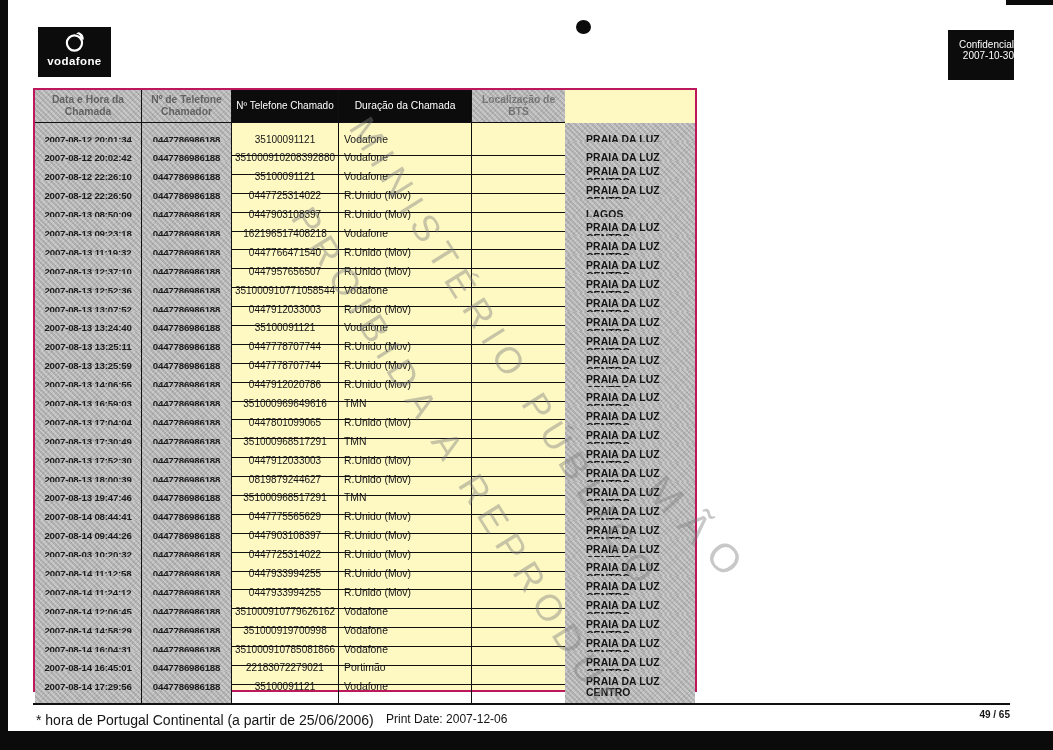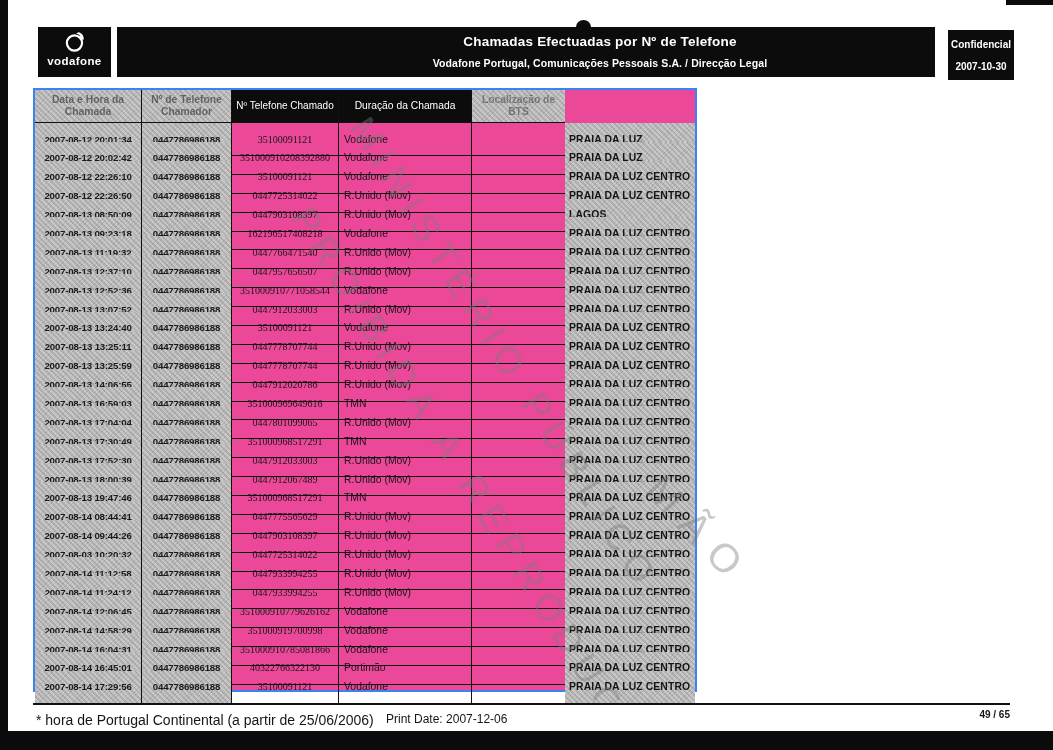--- a/index.html
+++ b/index.html
@@ -15,47 +15,47 @@
   
   .logo-box{position:absolute;left:38px;top:27px;width:73px;height:50px;background:#0c0c0c;
     display:flex;flex-direction:column;align-items:center;justify-content:flex-start;}
   .logo-box svg{margin-top:3px;}
   .logo-word{color:#fff;font-size:11.5px;font-weight:700;letter-spacing:.4px;margin-top:-1px;}
   .title-bar{position:absolute;left:117px;top:27px;width:818px;height:50px;background:#0c0c0c;
     color:#fff;text-align:center;box-sizing:border-box;padding-left:148px;}
   .title-bar .title{font-size:13.5px;font-weight:700;margin-top:7px;letter-spacing:.2px;}
   .title-bar .subtitle{font-size:10.5px;font-weight:700;margin-top:8px;letter-spacing:.1px;}
   .conf-box{position:absolute;left:948px;top:30px;width:66px;height:50px;background:#0c0c0c;
-    color:#fff;text-align:center;font-size:10px;font-weight:700;}
+    color:#fff;text-align:right;font-size:10px;font-weight:400;}
   .conf-box .cl{margin-top:9px;}
-  .conf-box .cd{margin-top:11px;}
-  
-  .table{position:absolute;left:33px;top:88px;border:2px solid #3b82f6;background:#ec4899;}
+  .conf-box .cd{}
+  
+  .table{position:absolute;left:33px;top:88px;border:2px solid #be185d;background:#fef9c3;}
   .thead,.trow{display:grid;grid-template-columns:107px 90px 107px 133px 93px 130px;}
   .thead{height:33px;}
   .trow{height:18.9px;}
   .cell{box-sizing:border-box;border-right:1.5px solid #101010;border-bottom:1.5px solid #101010;
     display:flex;align-items:center;justify-content:center;overflow:hidden;}
   .cell:last-child{border-right:none;}
   .trow:last-child .cell{border-bottom:none;}
   .cell.h{font-size:10.3px;font-weight:400;text-align:center;line-height:1.2;}
   .cell.h.blackhead{background:#0c0c0c;color:#fff;}
   .hatch{
     background:
       repeating-linear-gradient(45deg, rgba(0,0,0,0.10) 0 2px, rgba(255,255,255,0.05) 2px 4px),
       repeating-linear-gradient(-45deg, rgba(0,0,0,0.07) 0 1px, rgba(255,255,255,0) 1px 3px),
       #c6c6c6;
   }
   .cell.h.hatch{color:rgba(45,45,45,0.62);font-weight:700;}
   .cell.h.c5{color:rgba(50,50,50,0.5);}
   .cell.b{font-size:10px;color:#151515;}
   .cell.b.c0,.cell.b.c1{font-weight:700;font-size:9.7px;letter-spacing:-0.2px;color:#1a1a1a;}
   .cell.b.c3{justify-content:flex-start;padding-left:5px;font-size:10.4px;}
-  .cell.b.c5{justify-content:flex-start;padding-left:4px;font-weight:700;font-size:10.4px;letter-spacing:.1px;color:#141414;}
-  .cell.b.c2{font-size:10px;font-family:Liberation Serif, serif;}
+  .cell.b.c5{justify-content:flex-start;padding-left:21px;font-weight:700;font-size:10.4px;letter-spacing:.1px;color:#141414;}
+  .cell.b.c2{font-size:10px;}
   .cell.b.c4{font-size:11px;margin-top:32px;}
   .cell.h.c2{white-space:nowrap;font-size:10px;}
   
   .wm-clip{position:absolute;left:28px;top:82px;width:1000px;height:618px;overflow:hidden;
     pointer-events:none;z-index:40;}
   .wm{position:absolute;font-size:37px;font-weight:400;color:rgba(125,125,125,0.42);
     letter-spacing:9px;white-space:nowrap;transform-origin:0 0;}
   .wm1{left:348px;top:28px;transform:rotate(58deg);}
   .wm2{left:290px;top:118px;transform:rotate(58deg);}
   .wm3{left:642px;top:385px;transform:rotate(47deg);letter-spacing:14px;font-size:40px;}
@@ -76,24 +76,20 @@
   <div class="bump"></div>
 
   <div class="logo-box">
     <svg width="26" height="26" viewBox="0 0 48 48">
       <circle cx="23" cy="24" r="14" fill="none" stroke="#ffffff" stroke-width="4"></circle>
       <path d="M30 4 c7 1 11 7 10 14 l-6 -1 c1 -6 -2 -9 -8 -10 z" fill="#ffffff"></path>
     </svg>
     <div class="logo-word">vodafone</div>
   </div>
 
-  <div class="title-bar">
-    <div class="title">Chamadas Efectuadas por Nº de Telefone</div>
-    <div class="subtitle">Vodafone Portugal, Comunicações Pessoais S.A.  /  Direcção Legal</div>
-  </div>
 
   <div class="conf-box">
     <div class="cl">Confidencial</div>
     <div class="cd">2007-10-30</div>
   </div>
 
   <div class="table">
     <div class="thead" id="thead">
         <div class="cell h c0 hatch">Data e Hora da Chamada</div>
         <div class="cell h c1 hatch">Nº de Telefone Chamador</div>
@@ -242,21 +238,21 @@
           <div class="cell b c0 hatch">2007-08-13 17:52:30</div>
           <div class="cell b c1 hatch">0447786986188</div>
           <div class="cell b c2">0447912033003</div>
           <div class="cell b c3">R.Unido (Mov)</div>
           <div class="cell b c4">00:07:02</div>
           <div class="cell b c5 hatch">PRAIA DA LUZ CENTRO</div>
         </div>
         <div class="trow">
           <div class="cell b c0 hatch">2007-08-13 18:00:39</div>
           <div class="cell b c1 hatch">0447786986188</div>
-          <div class="cell b c2">0447912067489</div>
+          <div class="cell b c2">0819879244627</div>
           <div class="cell b c3">R.Unido (Mov)</div>
           <div class="cell b c4">00:08:11</div>
           <div class="cell b c5 hatch">PRAIA DA LUZ CENTRO</div>
         </div>
         <div class="trow">
           <div class="cell b c0 hatch">2007-08-13 19:47:46</div>
           <div class="cell b c1 hatch">0447786986188</div>
           <div class="cell b c2">351000968517291</div>
           <div class="cell b c3">TMN</div>
           <div class="cell b c4">00:09:41</div>
@@ -322,21 +318,21 @@
           <div class="cell b c0 hatch">2007-08-14 16:04:31</div>
           <div class="cell b c1 hatch">0447786986188</div>
           <div class="cell b c2">351000910785081866</div>
           <div class="cell b c3">Vodafone</div>
           <div class="cell b c4">00:00:20</div>
           <div class="cell b c5 hatch">PRAIA DA LUZ CENTRO</div>
         </div>
         <div class="trow">
           <div class="cell b c0 hatch">2007-08-14 16:45:01</div>
           <div class="cell b c1 hatch">0447786986188</div>
-          <div class="cell b c2">40322766322130</div>
+          <div class="cell b c2">22183072279021</div>
           <div class="cell b c3">Portimão</div>
           <div class="cell b c4">00:00:50</div>
           <div class="cell b c5 hatch">PRAIA DA LUZ CENTRO</div>
         </div>
         <div class="trow">
           <div class="cell b c0 hatch">2007-08-14 17:29:56</div>
           <div class="cell b c1 hatch">0447786986188</div>
           <div class="cell b c2">35100091121</div>
           <div class="cell b c3">Vodafone</div>
           <div class="cell b c4">00:00:18</div>

